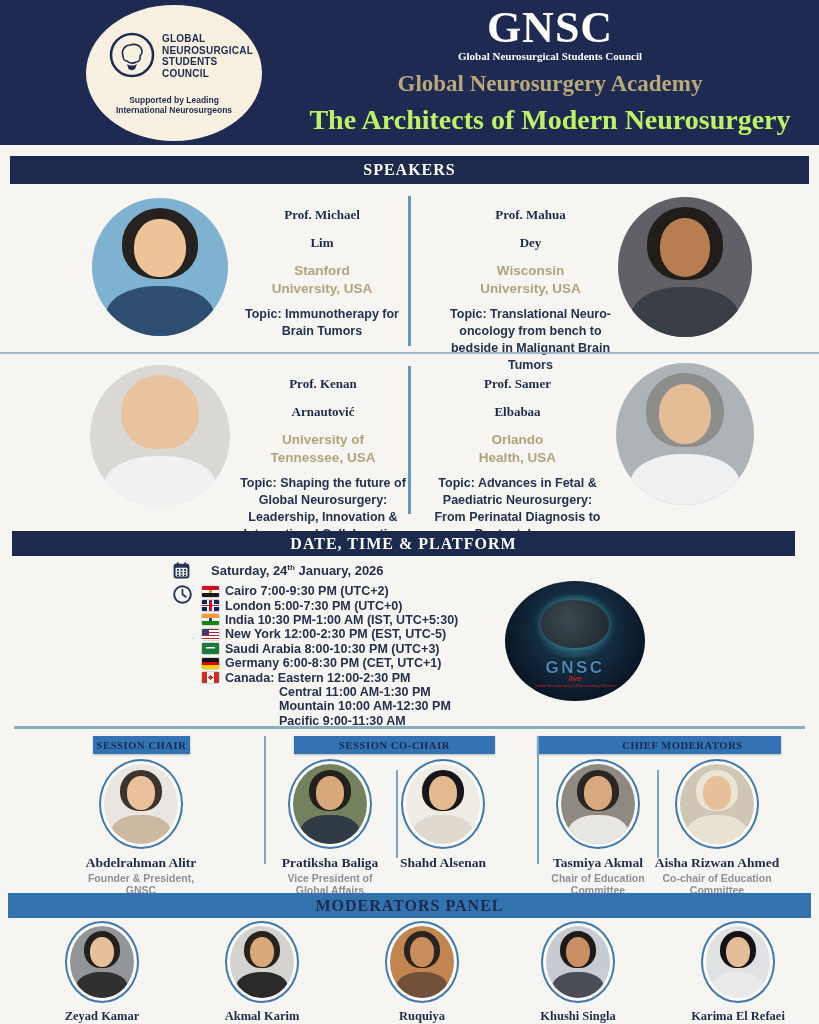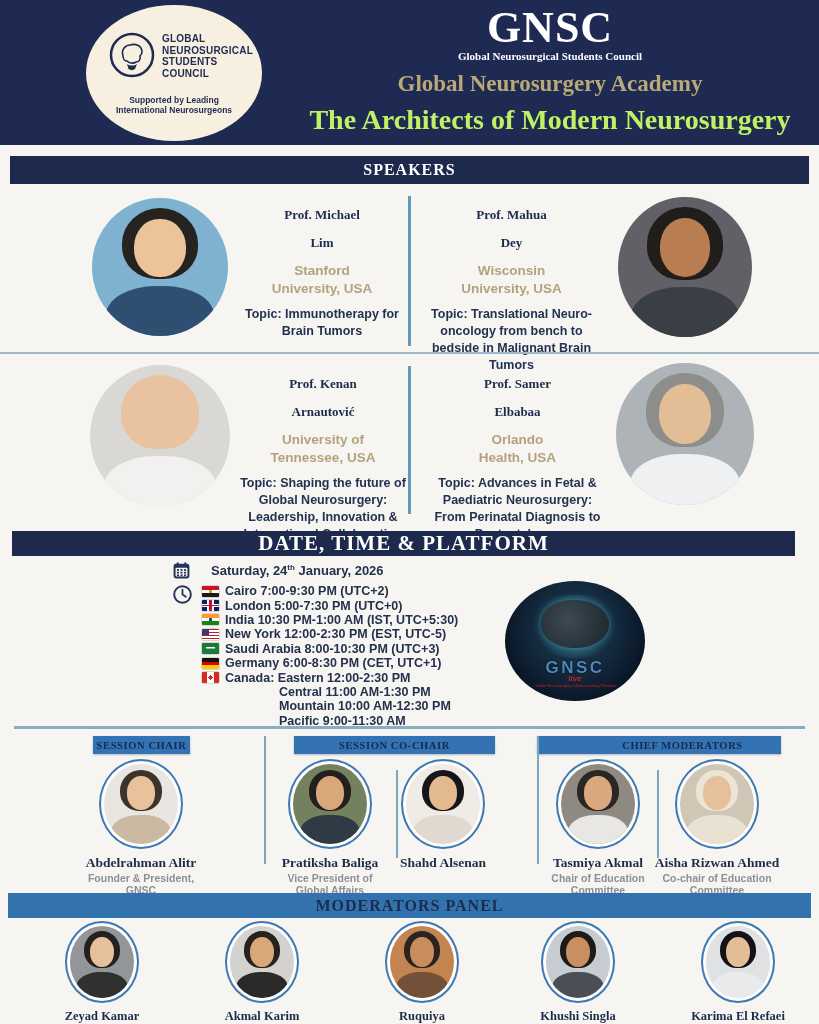--- a/index.html
+++ b/index.html
@@ -15,21 +15,21 @@
   .head-right{position:absolute;left:290px;top:6px;width:520px;text-align:center;color:#ffffff;}
   .gnsc-big{font-family:"Liberation Serif",serif;font-weight:bold;font-size:44px;line-height:44px;letter-spacing:1px;}
   .gnsc-sub{font-family:"Liberation Serif",serif;font-weight:bold;font-size:11px;margin-top:0px;}
   .academy{font-family:"Liberation Serif",serif;font-weight:bold;font-size:23px;color:#b9a878;margin-top:9px;}
   .main-title{font-family:"Liberation Serif",serif;font-weight:bold;font-size:28px;color:#bef264;margin-top:7px;}
 
   
   .banner{position:absolute;background:#1e2a4d;color:#fff;display:flex;align-items:center;justify-content:center;
           font-family:"Liberation Serif",serif;font-weight:bold;letter-spacing:1px;}
   .banner-speakers{left:10px;right:10px;top:156px;height:28px;font-size:16px;}
-  .banner-date{left:12px;right:24px;top:531px;height:25px;font-size:21px;}
+  .banner-date{left:12px;right:24px;top:531px;height:25px;font-size:16px;}
   .banner-panel{left:8px;right:8px;top:893px;height:25px;font-size:16px;background:#3273ae;color:#1c2b50;}
 
   
   .avatar{position:relative;overflow:hidden;border-radius:50%;background:var(--bg,#ccc);}
   .av-hair{position:absolute;left:22%;top:7%;width:56%;height:52%;border-radius:50% 50% 45% 45%;background:var(--hair,#333);}
   .av-head{position:absolute;left:31%;top:15%;width:38%;height:42%;border-radius:48%;background:var(--skin,#e7bd95);}
   .av-body{position:absolute;left:10%;top:64%;width:80%;height:46%;border-radius:46% 46% 0 0;background:var(--torso,#445);}
   .ring{border:2.5px solid #3f79b0;background:#fdfdfd;border-radius:50%;padding:3px;box-sizing:border-box;}
 
   
@@ -130,21 +130,21 @@
         <div>Prof. Michael</div>
         <div>Lim</div>
       </div>
     <div class="sp-aff">
         <div>Stanford</div>
         <div>University, USA</div>
       </div>
     <div class="sp-topic">Topic: Immunotherapy for Brain Tumors</div>
   </div>
   <div class="vdiv" style="left:408px;top:196px;height:150px;"></div>
-  <div class="sp-text" style="left:419px;top:201px;width:185px;">
+  <div class="sp-text" style="left:438px;top:201px;width:185px;">
     <div class="sp-name">
         <div>Prof. Mahua</div>
         <div>Dey</div>
       </div>
     <div class="sp-aff">
         <div>Wisconsin</div>
         <div>University, USA</div>
       </div>
     <div class="sp-topic">Topic: Translational Neuro-oncology from bench to bedside in Malignant Brain Tumors</div>
   </div>

